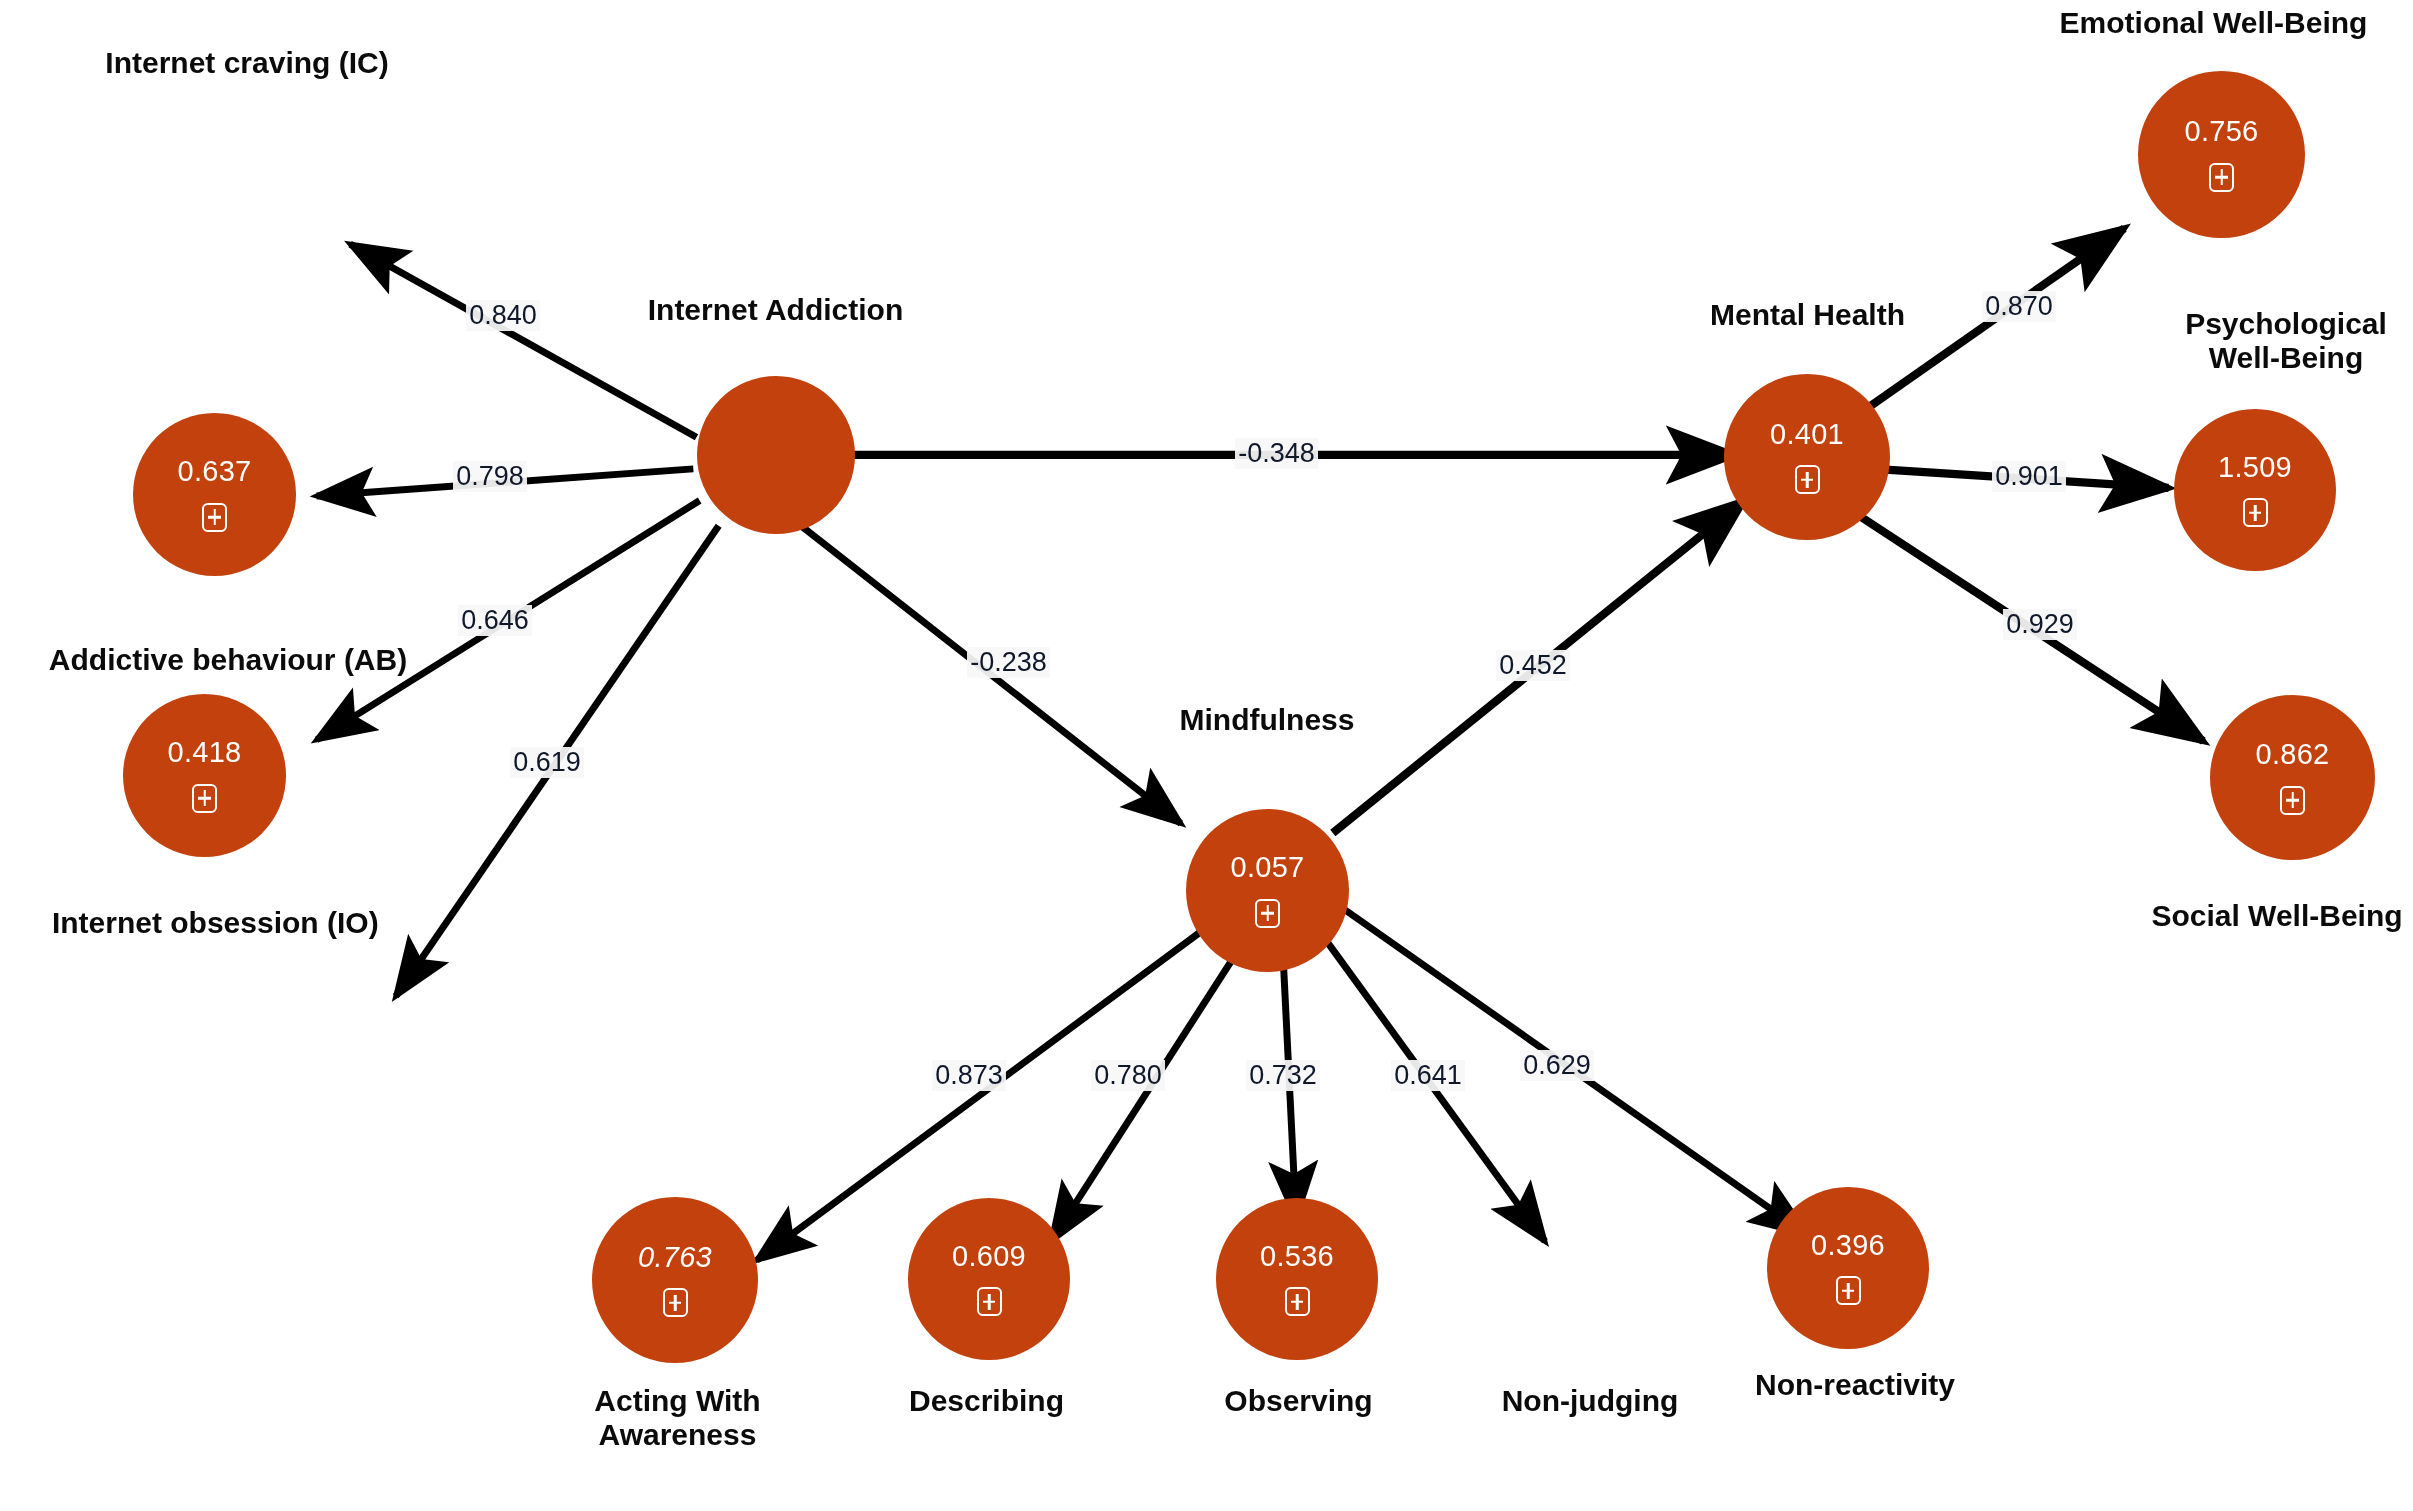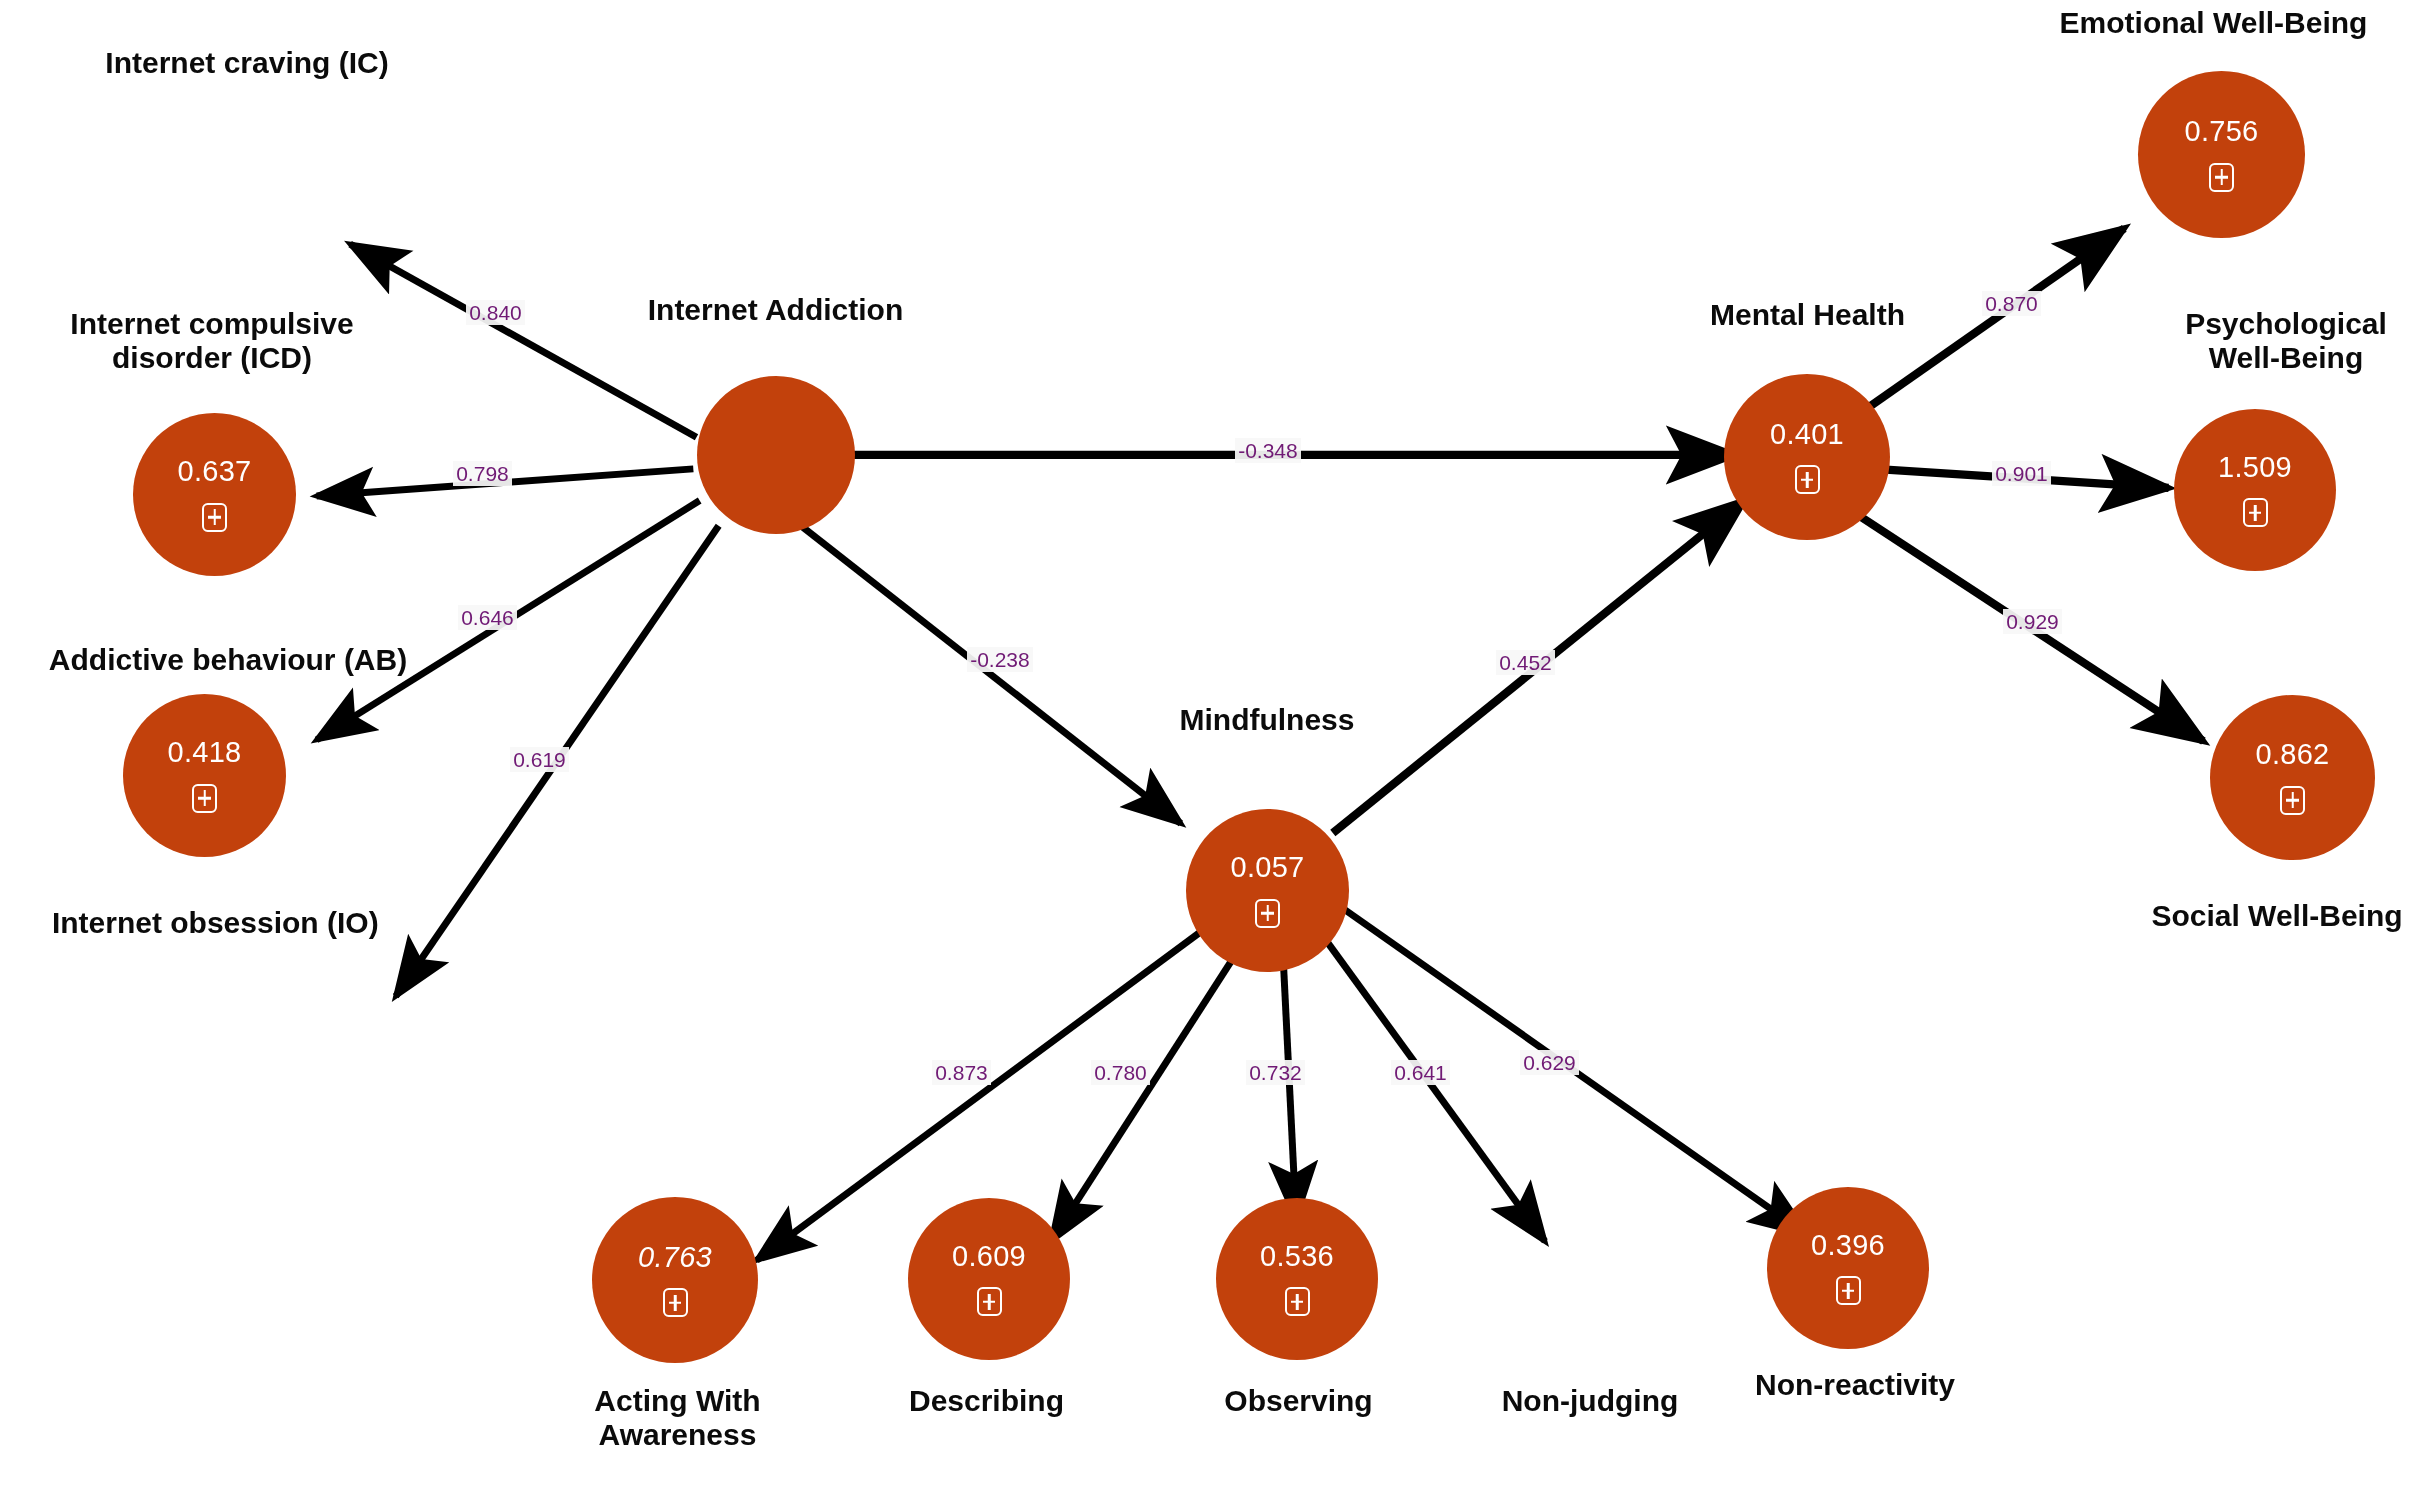--- a/index.html
+++ b/index.html
@@ -76,23 +76,23 @@
     font-weight: bold;
     font-size: 30px;
     line-height: 1.12;
     color: #0b0b0b;
     text-align: center;
     white-space: pre-line;
     font-family: "Liberation Sans", sans-serif;
   }
   .edge-label {
     position: absolute;
-    font-size: 21px;
+    font-size: 27px;
     line-height: 1;
-    color: #701a75;
+    color: #0f172a;
     background: rgba(248,248,248,0.93);
     padding: 1.9px 3.2px;
     white-space: nowrap;
     font-family: "Liberation Sans", sans-serif;
   }
 </style>
 </head>
 <body>
 
 <div id="canvas">
@@ -190,21 +190,20 @@
   </div>
 
 
   <div class="node" style="left:1767px; top:1187px; width:162px; height:162px;">
     <span class="node-value">0.396</span>
     <span class="node-plus"></span>
   </div>
 
   <div class="construct-label" style="left:38px; top:46px; width:418px;">Internet craving (IC)</div>
 
-  <div class="construct-label" style="left:19px; top:307px; width:386px;"><span>Internet compulsive</span><br><span>disorder (ICD)</span></div>
 
   <div class="construct-label" style="left:0px; top:643px; width:456px;">Addictive behaviour (AB)</div>
 
   <div class="construct-label" style="left:6.3px; top:906px; width:418px;">Internet obsession  (IO)</div>
 
   <div class="construct-label" style="left:573px; top:293px; width:405px;">Internet  Addiction</div>
 
   <div class="construct-label" style="left:1099px; top:703px; width:336px;">Mindfulness</div>
 
   <div class="construct-label" style="left:1624px; top:298px; width:367px;">Mental Health</div>

